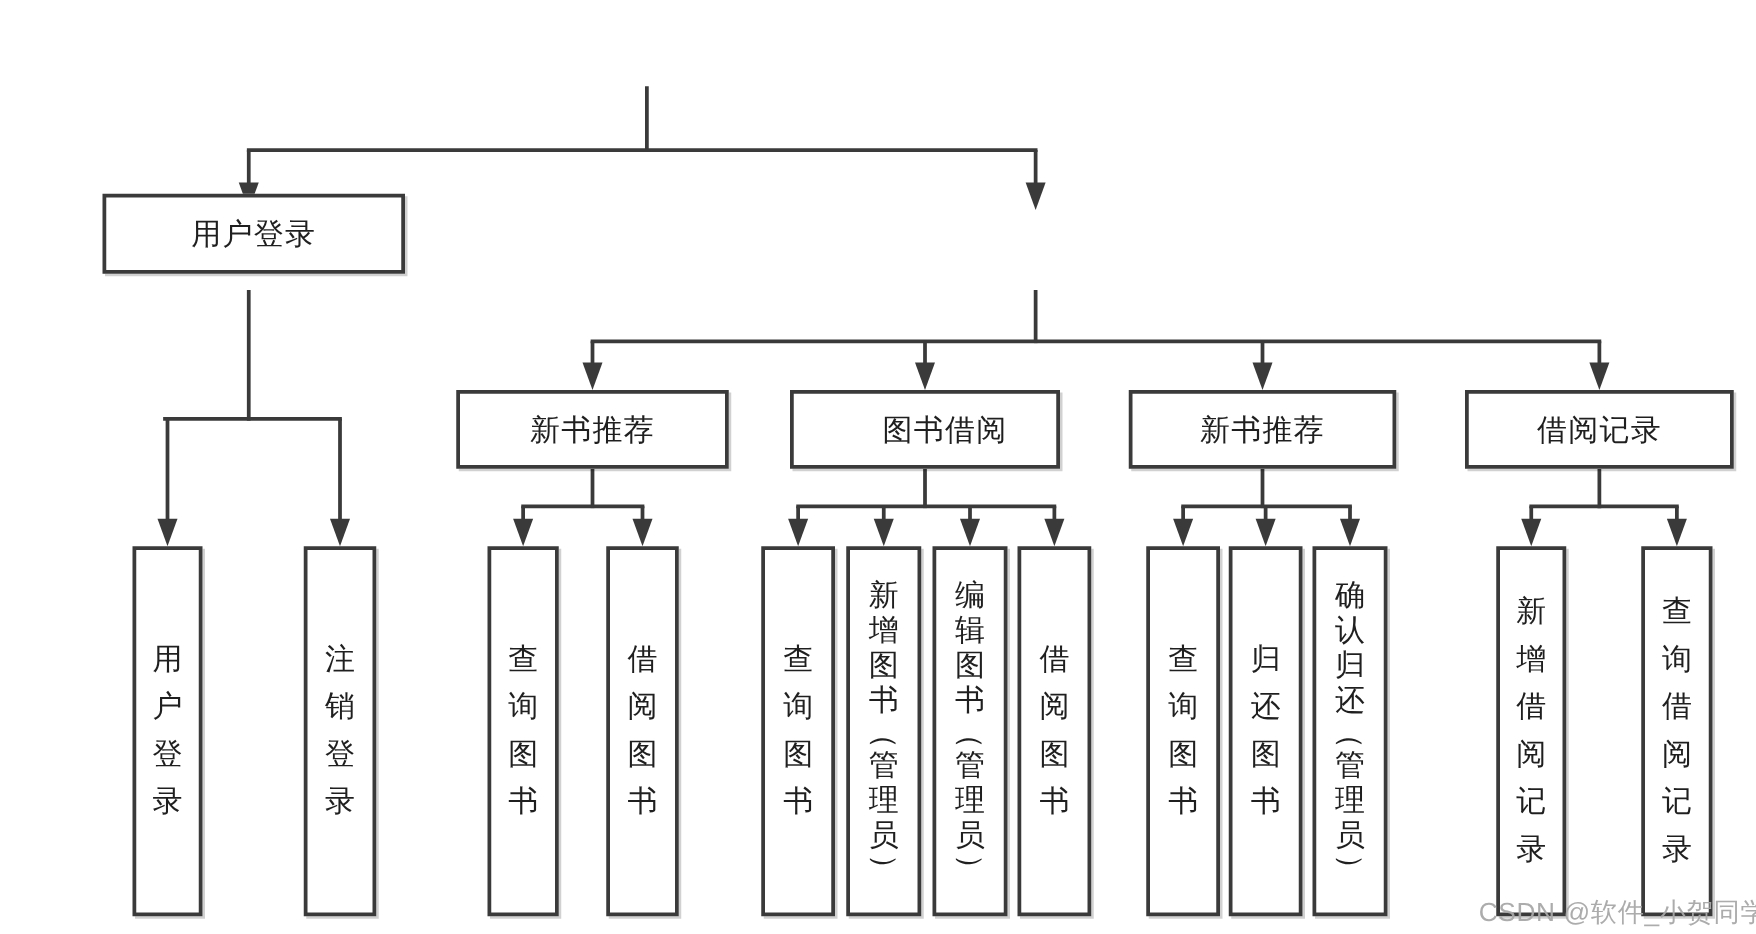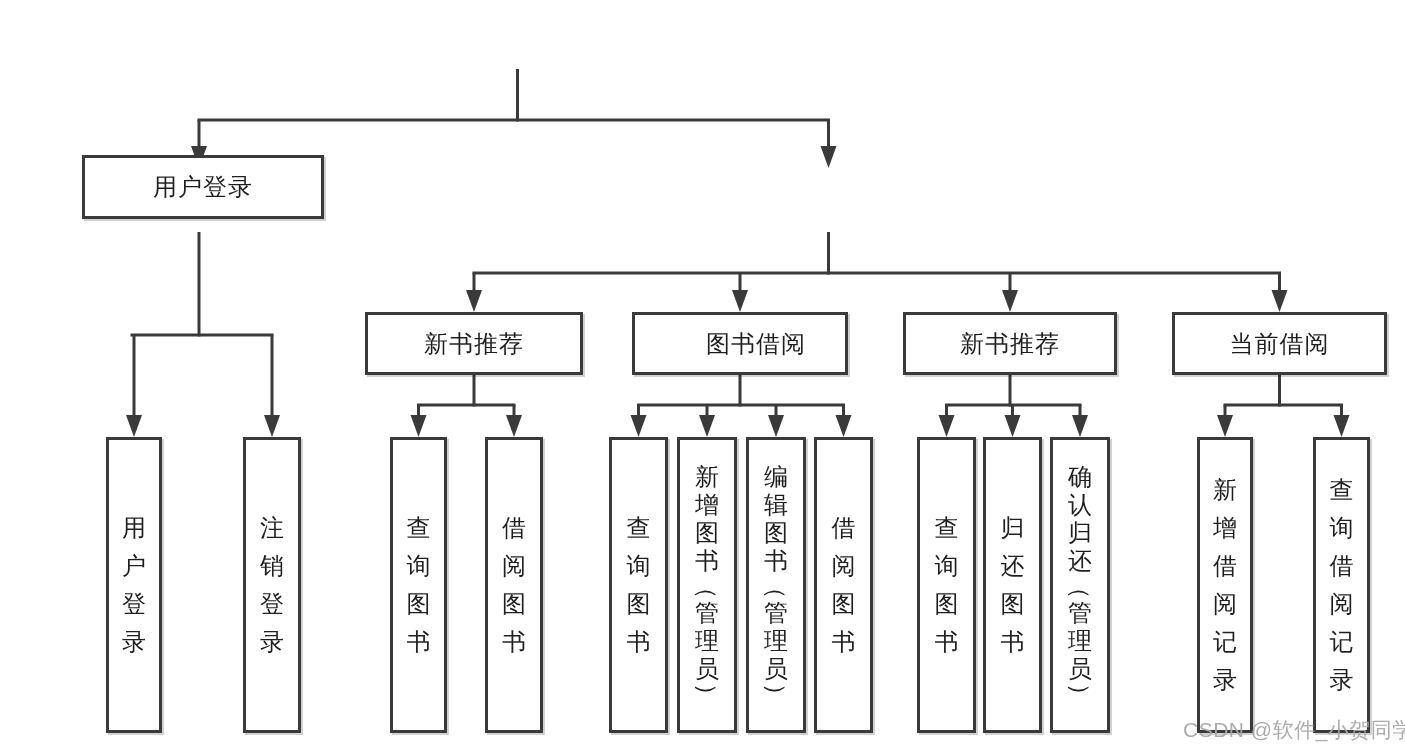--- a/index.html
+++ b/index.html
@@ -145,21 +145,21 @@
   <div class="node" style="left:365px; top:312px; width:218px; height:63px;">
     <span class="hlabel">新书推荐</span>
   </div>
   <div class="node" style="left:632px; top:312px; width:216px; height:63px;padding-left:32px;">
     <span class="hlabel">图书借阅</span>
   </div>
   <div class="node" style="left:903px; top:312px; width:214px; height:63px;">
     <span class="hlabel">新书推荐</span>
   </div>
   <div class="node" style="left:1172px; top:312px; width:215px; height:63px;">
-    <span class="hlabel">当前借阅</span>
+    <span class="hlabel">借阅记录</span>
   </div>
 
   <div class="node" style="left:106px; top:437px; width:56px; height:296px;">
     <div class="vtext vshort">
         <span>用</span>
         <span>户</span>
         <span>登</span>
         <span>录</span>
       </div>
   </div>

